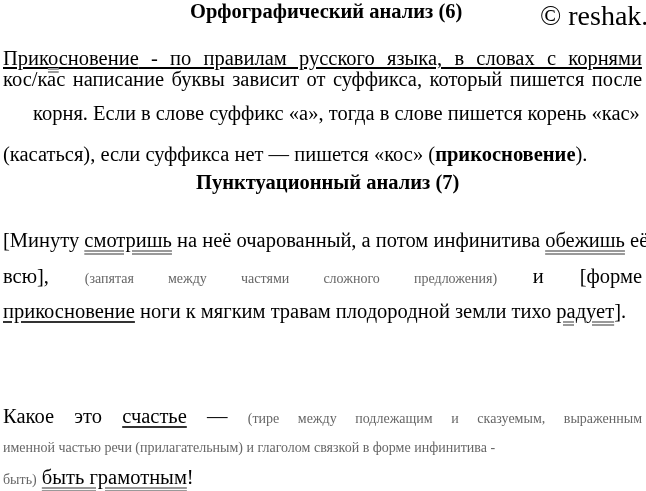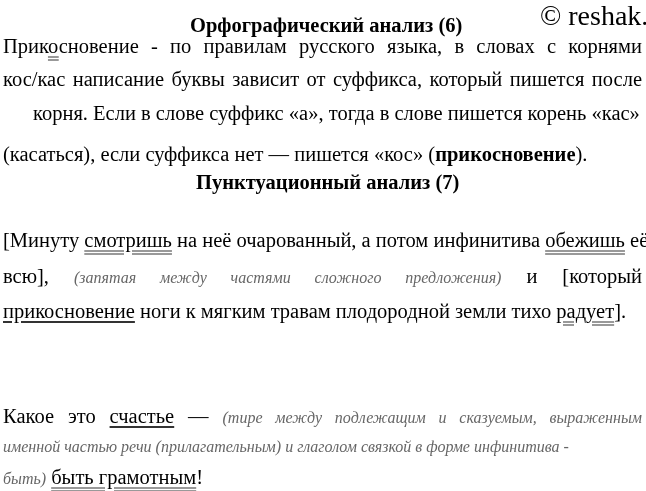--- a/index.html
+++ b/index.html
@@ -4,47 +4,47 @@
 <style>
   html, body { margin: 0; padding: 0; background: #ffffff; }
   body {
     width: 646px; height: 491px; overflow: hidden; position: relative;
     font-family: "Liberation Serif", serif; color: #000;
   }
   .line { position: absolute; left: 3px; right: 4px; font-size: 20.5px; white-space: nowrap; }
   .just { text-align: justify; text-align-last: justify; }
   .heading { position: absolute; font-weight: bold; font-size: 20.5px; white-space: nowrap; }
   .brand { position: absolute; font-size: 28px; white-space: nowrap; }
-  .cm { font-style: italic; color: #666; font-size: 16px; }
+  .cm { color: #666; font-size: 14px; }
   .u1 { text-decoration: underline; text-decoration-color: #333; text-underline-offset: 3px; }
   .u2 { text-decoration: underline double; text-decoration-color: #999; text-underline-offset: 3px; }
   .b { font-weight: bold; }
 </style>
 </head>
 <body>
 
-<div class="heading" style="left:190px; top:14px;">Орфографический анализ (6)</div>
+<div class="heading" style="left:190px; top:0px;">Орфографический анализ (6)</div>
 <div class="brand" style="left:540px; top:0px;">© reshak.ru</div>
 
-<div class="line just" style="top:35px;">
+<div class="line just" style="top:47px;text-decoration:underline;">
   <span>Прик</span><span class="u2">о</span><span>сновение</span><span> - по правилам русского языка, в словах с корнями</span>
 </div>
 <div class="line just" style="top:68px;">кос/кас написание буквы зависит от суффикса, который пишется после</div>
 <div class="line" style="top:102px;margin-left:30px;">корня. Если в слове суффикс «а», тогда в слове пишется корень «кас»</div>
 <div class="line" style="top:135px;margin-top:8px;">
   <span>(касаться), если суффикса нет — пишется «кос» (</span><span class="b">прикосновение</span><span>).</span>
 </div>
 
 <div class="heading" style="left:196px; top:171px;">Пунктуационный анализ (7)</div>
 
 <div class="line just" style="top:229px;">
   <span>[Минуту </span><span class="u2">смотришь</span><span> на неё очарованный, а потом инфинитива </span><span class="u2">обежишь</span><span> её</span>
 </div>
 <div class="line just" style="top:265px;">
-  <span>всю], </span><span class="cm">(запятая между частями сложного предложения)</span><span> и [который</span>
+  <span>всю], </span><span class="cm">(запятая между частями сложного предложения)</span><span> и [форме</span>
 </div>
 <div class="line" style="top:300px;">
   <span class="u1">прикосновение</span><span> ноги к мягким травам плодородной земли тихо </span><span class="u2">радует</span><span>].</span>
 </div>
 
 <div class="line just" style="top:405px;">
   <span>Какое это </span><span class="u1">счастье</span><span> — </span><span class="cm">(тире между подлежащим и сказуемым, выраженным</span>
 </div>
 <div class="line" style="top:434px;">
   <span class="cm">именной частью речи (прилагательным) и глаголом связкой в форме инфинитива -</span>

